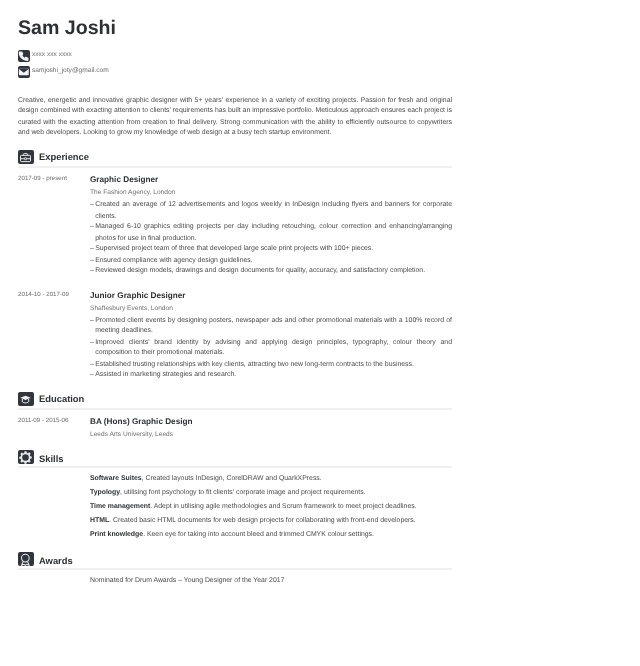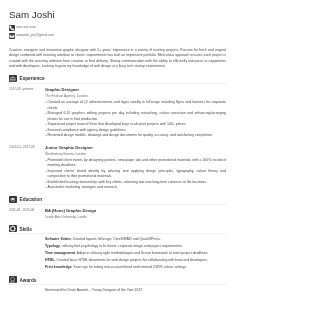--- a/index.html
+++ b/index.html
@@ -1,19 +1,19 @@
 <!DOCTYPE html>
 <html><head>
 <meta charset="utf-8">
 <style>
   html,body{margin:0;padding:0;}
   body{width:235px;height:333px;background:#ffffff;font-family:"Liberation Sans",sans-serif;color:#3b3b3b;}
   .page{position:relative;width:235px;height:333px;box-sizing:border-box;overflow:hidden;}
   .inner{padding:9px 9px 0 9px;}
-  .name{font-size:9.8px;font-weight:normal;color:#2e3033;margin:0 0 5px 0;line-height:11px;}
+  .name{font-size:9.8px;font-weight:bold;color:#2e3033;margin:0 0 5px 0;line-height:11px;}
   .contacts{margin:0;}
   .contact{display:flex;align-items:center;margin-bottom:2px;}
   .contact .ic{width:5.8px;height:5.8px;flex:0 0 5.8px;margin-right:1.2px;background:#32363c;border-radius:1px;display:block;}
   .contact .ic svg{width:5.8px;height:5.8px;display:block;}
   .contact .tx{font-size:3.3px;color:#6b6b6b;line-height:5px;}
   .profile{font-size:3.45px;line-height:5.5px;color:#4a4a4a;text-align:justify;margin:9px 0 0 0;padding-bottom:0px;}
   .section{margin-top:5px;}
   .section:first-of-type{margin-top:5px;}
   .sechead{display:flex;align-items:center;height:7.5px;}
   .sechead .ic{width:7.5px;height:7.5px;flex:0 0 7.5px;margin-right:3px;background:#32363c;border-radius:1px;display:block;}

